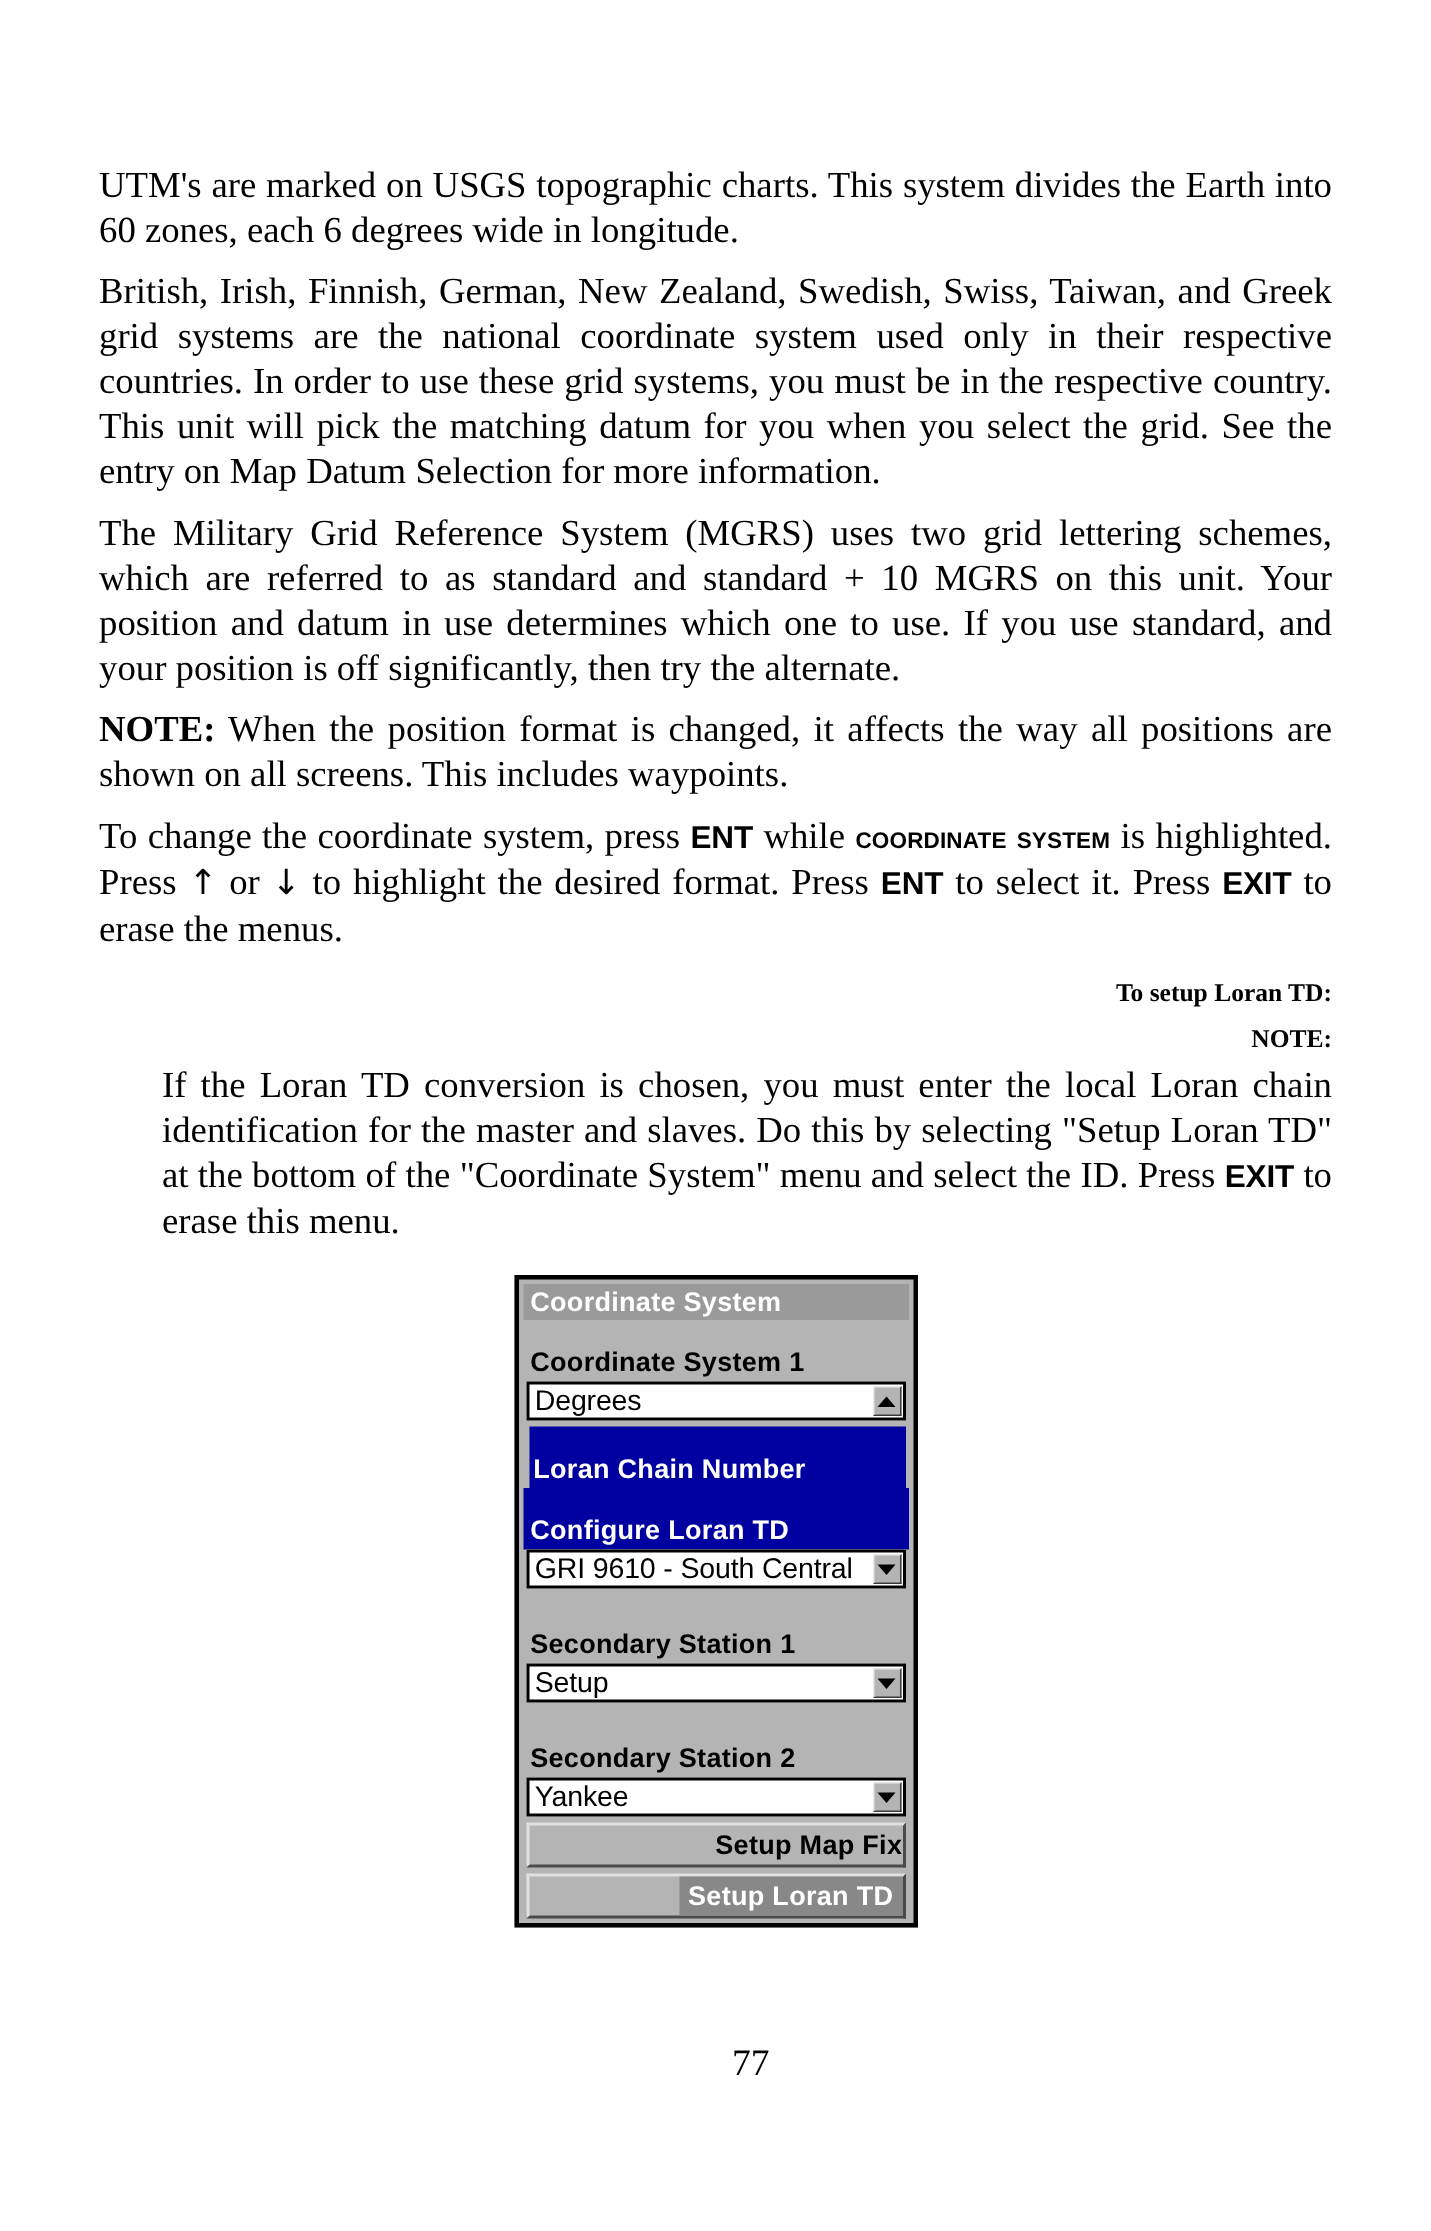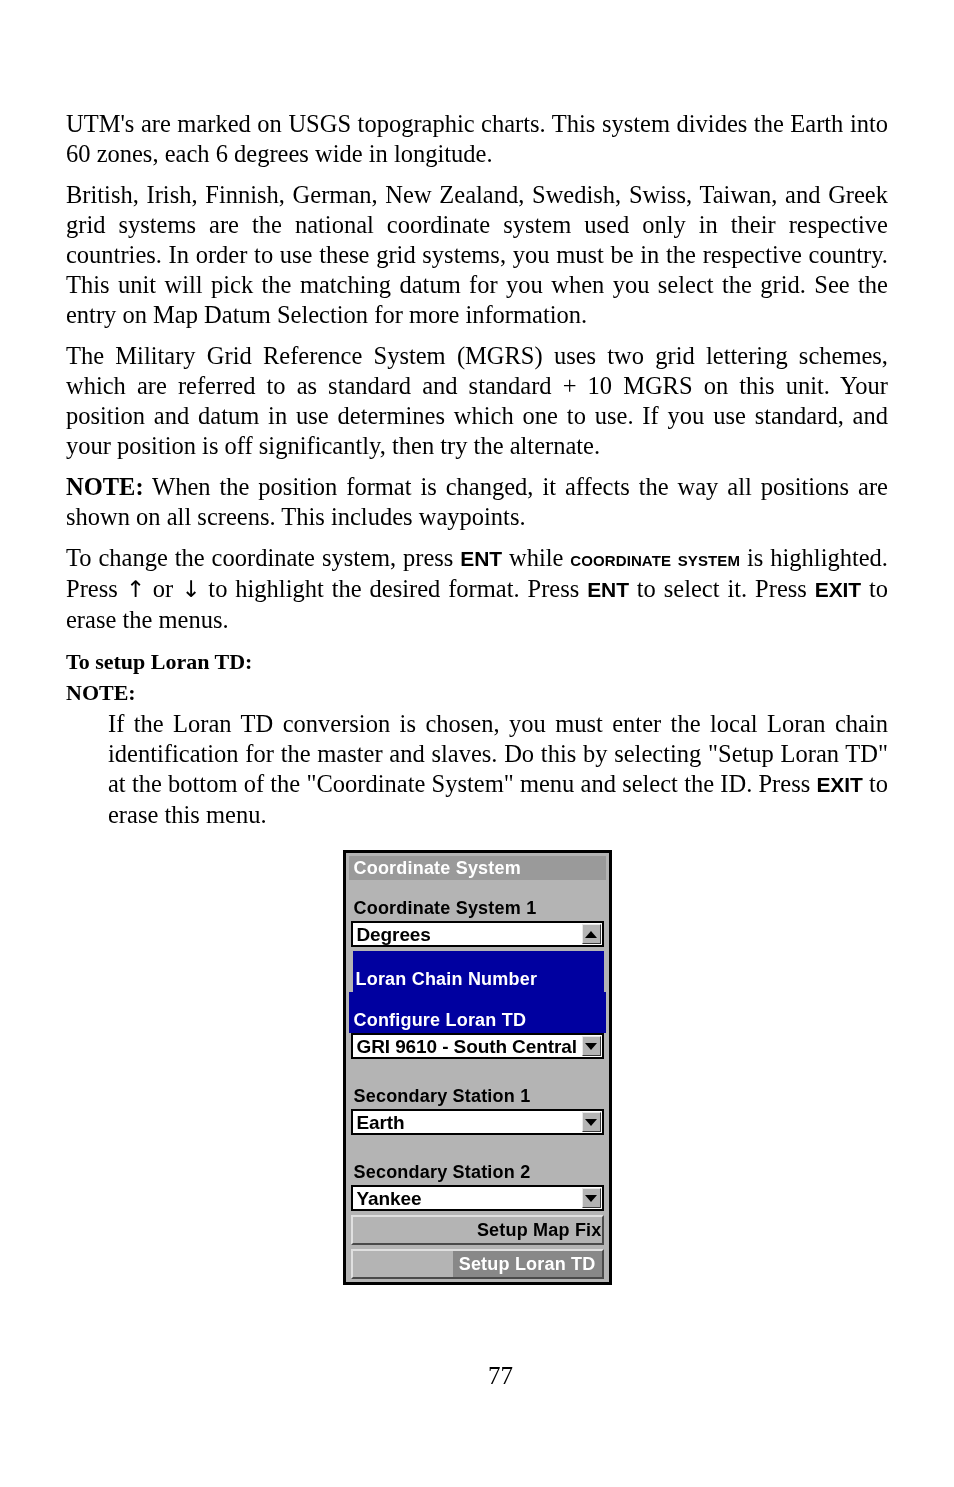--- a/index.html
+++ b/index.html
@@ -49,24 +49,24 @@
     font-size: 21px;
     font-variant: small-caps;
     text-transform: lowercase;
     letter-spacing: 0.1px;
   }
   .smallcaps::first-letter { font-size: 21px; }
   b.note-lead { font-weight: bold; }
 
   h3.sub {
     margin: 7px 0 0 0;
-    font-size: 22px;
+    font-size: 17px;
     line-height: 31px;
     font-weight: bold;
-    text-align: left;
+    text-align: right;
   }
   h3.sub.tight { margin-top: 0; }
 
   .indent-block {
     margin: 1px 0 0 42px;
     font-size: 24.5px;
     line-height: 30px;
     text-align: justify;
   }
 
@@ -135,21 +135,21 @@
     height: 26px;
     margin: 0 2px 0 2px;
     box-sizing: border-box;
   }
   .gps-field .val {
     position: absolute;
     left: 4px;
     top: 1px;
     font-size: 19px;
     line-height: 22px;
-    font-weight: bold;
+    font-weight: normal;
     color: #000000;
     white-space: nowrap;
     letter-spacing: -0.1px;
   }
   .gps-field .spin {
     position: absolute;
     right: 1px;
     top: 1px;
     width: 19px;
     height: 20px;
@@ -263,21 +263,21 @@
           <span class="val">GRI 9610 - South Central</span>
           <span class="spin">
               <i class="tri down"></i>
             </span>
         </div>
 
         <div class="gps-gap"></div>
 
         <div class="gps-label">Secondary Station 1</div>
         <div class="gps-field">
-          <span class="val">Earth</span>
+          <span class="val">Setup</span>
           <span class="spin">
               <i class="tri down"></i>
             </span>
         </div>
 
         <div class="gps-gap"></div>
 
         <div class="gps-label">Secondary Station 2</div>
         <div class="gps-field">
           <span class="val">Yankee</span>

